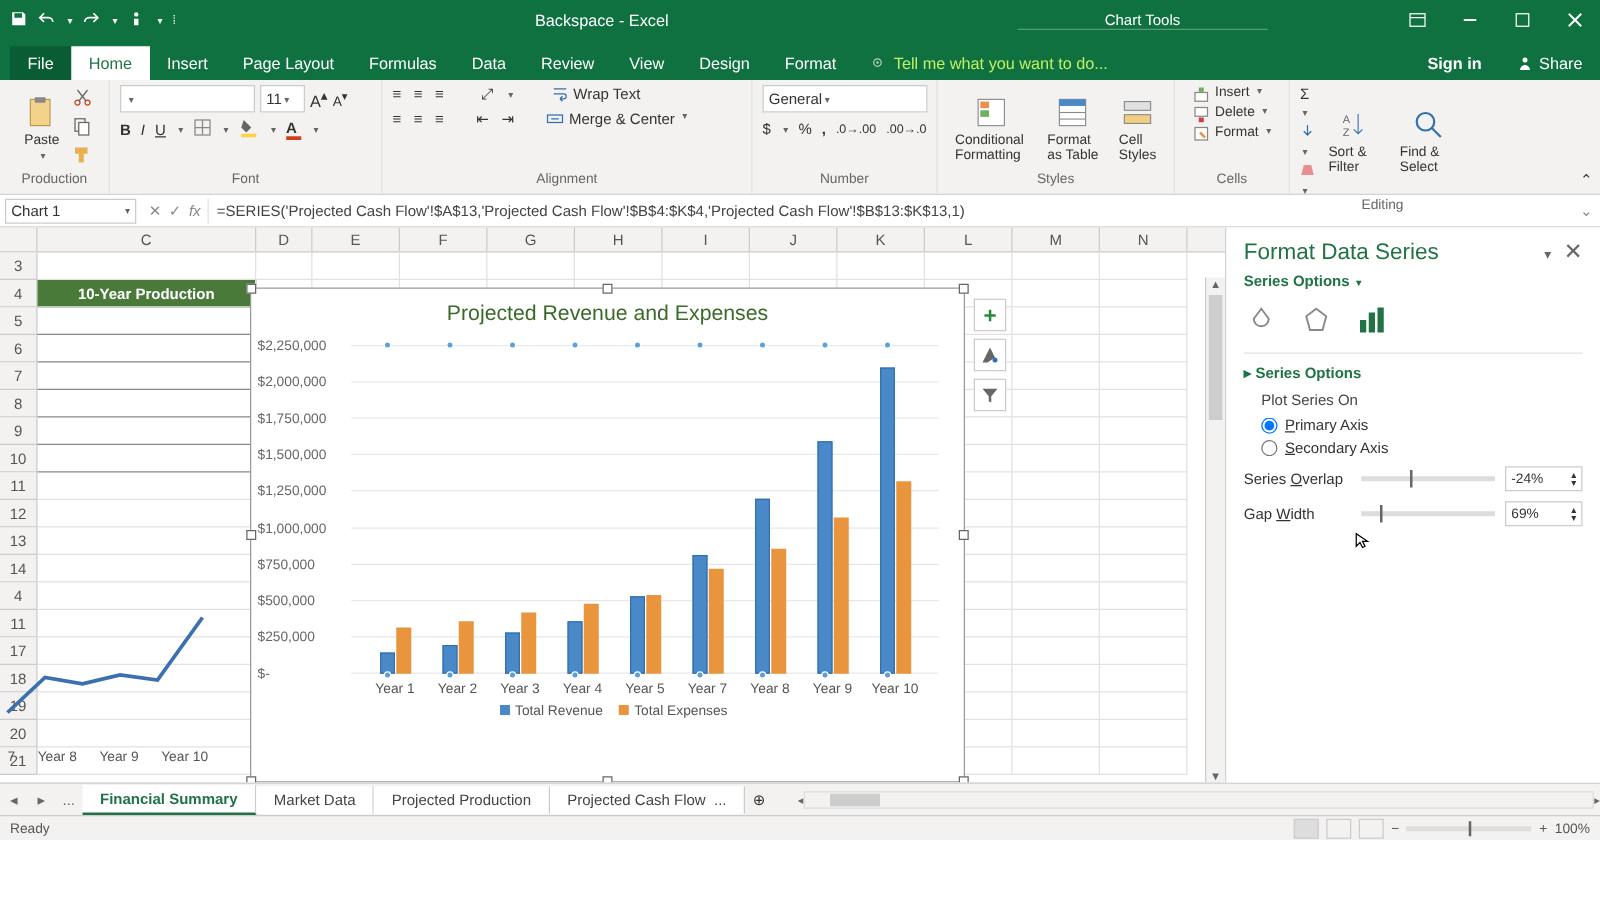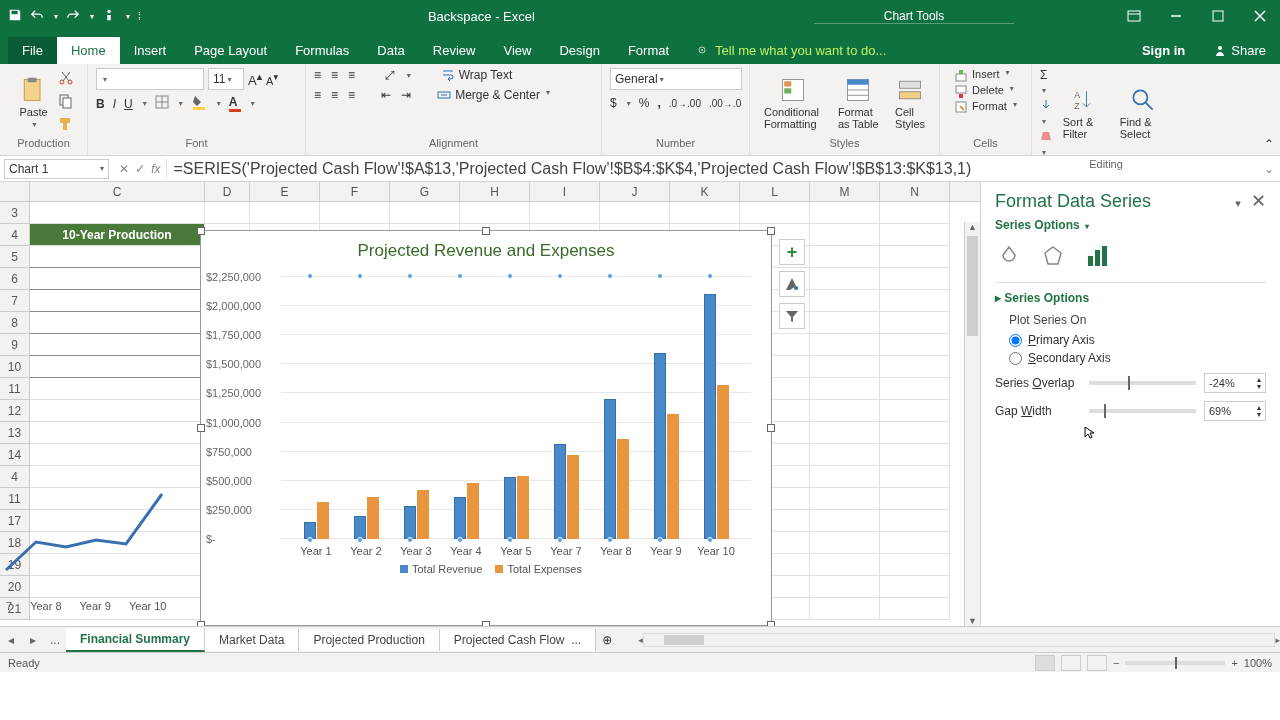--- a/index.html
+++ b/index.html
@@ -21,21 +21,21 @@
 .ribbon{height:92px;background:#f3f2f1;border-bottom:1px solid #d4d4d4;display:flex;position:relative;}
 .rgroup{border-right:1px solid #e1e1e1;padding:4px 8px;display:flex;flex-direction:column;align-items:center;justify-content:space-between;height:100%;}
 .rgroup-label{font-size:11px;color:#666;padding-bottom:2px;}
 .rgroup-body{flex:1;display:flex;align-items:center;gap:4px;}
 .big-btn{display:flex;flex-direction:column;align-items:center;gap:2px;padding:2px 6px;font-size:11px;}
 .big-btn svg{width:28px;height:28px;}
 .collapse-rib{position:absolute;right:6px;bottom:4px;}
 .namebox-row{height:26px;border-bottom:1px solid #d4d4d4;display:flex;align-items:center;}
 .namebox{width:105px;border:1px solid #ccc;margin:0 4px;height:20px;padding:0 4px;font-size:12px;display:flex;align-items:center;justify-content:space-between;}
 .fx-icons{display:flex;gap:6px;padding:0 6px;color:#888;}
-.formula-bar{flex:1;padding:0 6px;font-size:16px;color:#444;border-left:1px solid #e1e1e1;height:20px;display:flex;align-items:center;}
+.formula-bar{flex:1;padding:0 6px;font-size:12px;color:#444;border-left:1px solid #e1e1e1;height:20px;display:flex;align-items:center;}
 .main{display:flex;height:444px;}
 .sheet-area{flex:1;position:relative;overflow:hidden;}
 .col-headers{height:20px;display:flex;background:#f3f2f1;border-bottom:1px solid #ccc;}
 .sel-all{width:30px;border-right:1px solid #ccc;}
 .colh{border-right:1px solid #ccc;text-align:center;font-size:12px;color:#555;line-height:20px;}
 .sheet-body{position:relative;height:424px;overflow:hidden;}
 .row-headers{position:absolute;left:0;top:0;width:30px;}
 .rowh{height:22px;border-bottom:1px solid #ccc;border-right:1px solid #ccc;background:#f3f2f1;text-align:center;font-size:12px;color:#555;line-height:22px;}
 .cells{margin-left:30px;position:relative;}
 .cell-row{display:flex;height:22px;}

